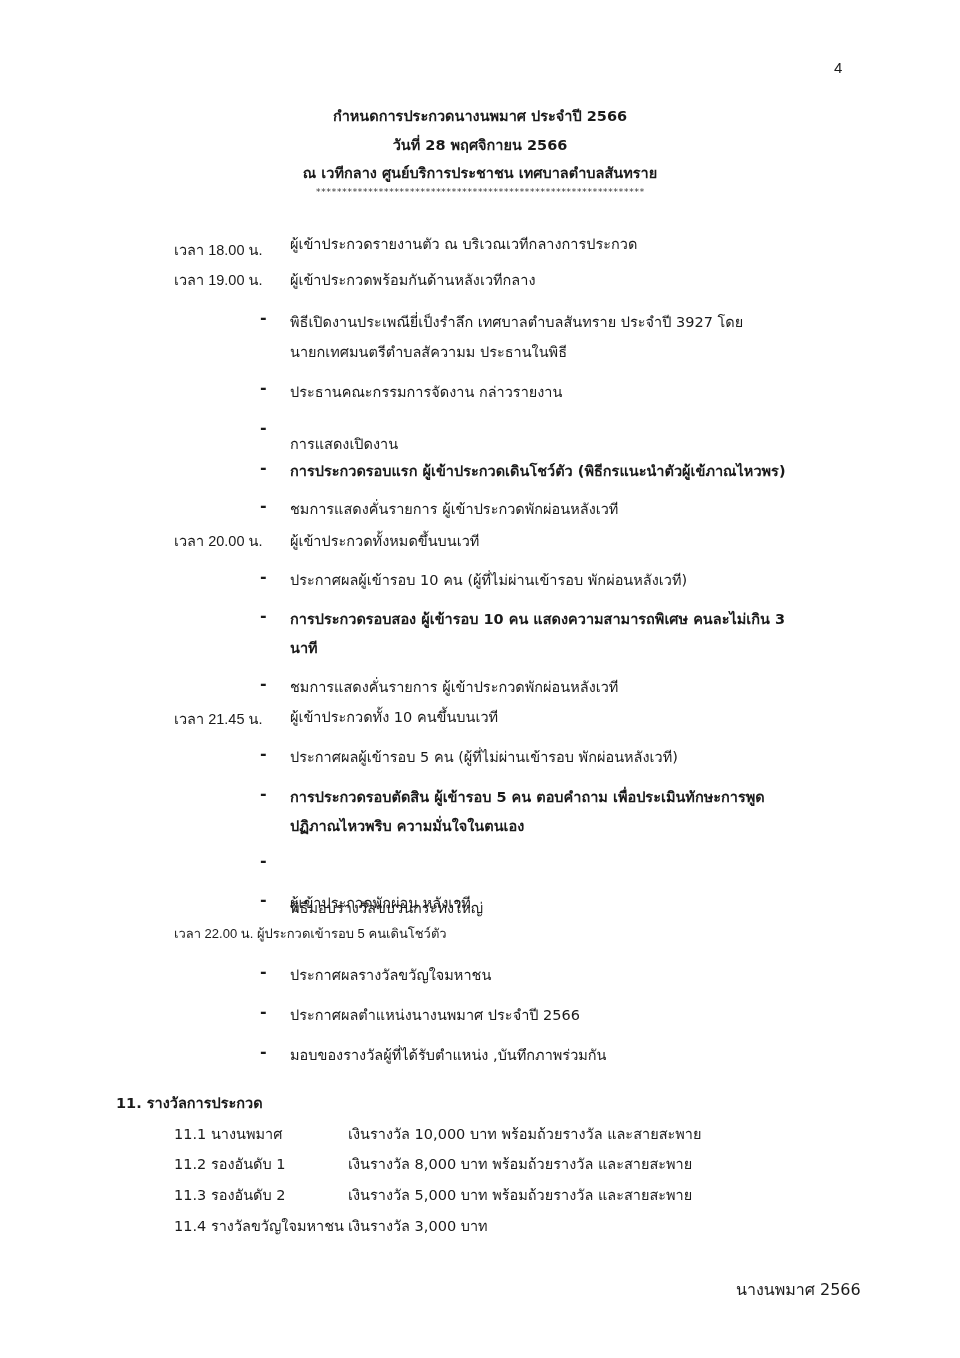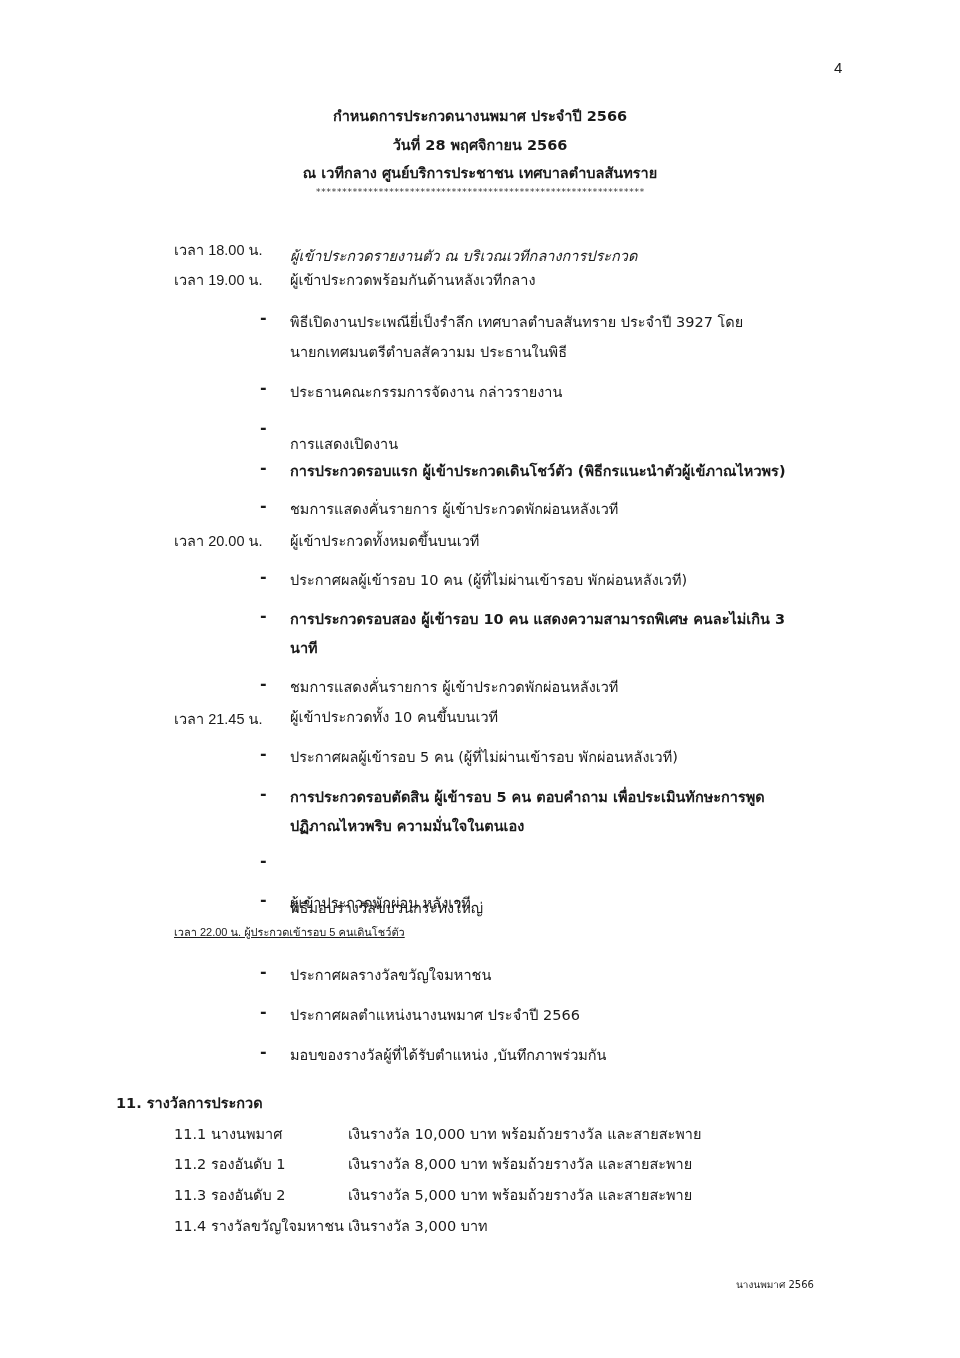--- a/index.html
+++ b/index.html
@@ -7,42 +7,42 @@
       width: 960px; height: 1358px; position: relative; overflow: hidden;
       font-family: "DejaVu Sans", "Liberation Sans", sans-serif;
       color: #1a1a1a;
     }
     .abs { position: absolute; white-space: nowrap; }
     .page-num { left: 834px; top: 59px; font-size: 15px; font-family: "Liberation Sans", sans-serif; }
     .title { left: 0; width: 960px; text-align: center; font-weight: bold; font-size: 14.5px; }
     .stars { left: 0; width: 960px; text-align: center; top: 187px; font-size: 9px; letter-spacing: -0.2px; font-family: "DejaVu Sans Mono", monospace; color: #333; }
     .time { left: 174px; font-size: 14.5px; font-family: "Liberation Sans", sans-serif; }
     .time-text { left: 290px; font-size: 14.5px; }
-    .time-inline { left: 174px; font-size: 11px; font-family: "Liberation Sans", sans-serif; text-decoration: underline; }
+    .time-inline { left: 174px; font-size: 13px; font-family: "Liberation Sans", sans-serif; }
     .dash { left: 260px; font-size: 16px; font-weight: bold; }
     .bullet { left: 290px; font-size: 14.5px; }
     .bold { font-weight: bold; }
     .section-title { left: 116px; font-size: 14.5px; font-weight: bold; }
     .prize-name { left: 174px; font-size: 14.5px; }
     .prize-desc { left: 348px; font-size: 14.5px; }
-    .footer { left: 736px; top: 1277px; font-size: 10px; }
+    .footer { left: 736px; top: 1277px; font-size: 16px; }
   </style>
 </head>
 <body>
 
 <div>
   <div class="abs page-num">4</div>
 
   <div class="abs title" style="top:104px;">กำหนดการประกวดนางนพมาศ ประจำปี 2566</div>
   <div class="abs title" style="top:133px;">วันที่ 28 พฤศจิกายน 2566</div>
   <div class="abs title" style="top:161px;">ณ เวทีกลาง ศูนย์บริการประชาชน เทศบาลตำบลสันทราย</div>
   <div class="abs stars">***************************************************************</div>
 
   <div class="abs time" style="top:238px;">เวลา 18.00 น.</div>
-  <div class="abs time-text" style="top:244px;font-style:italic;">ผู้เข้าประกวดรายงานตัว ณ บริเวณเวทีกลางการประกวด</div>
+  <div class="abs time-text" style="top:232px;">ผู้เข้าประกวดรายงานตัว ณ บริเวณเวทีกลางการประกวด</div>
 
   <div class="abs time" style="top:268px;">เวลา 19.00 น.</div>
   <div class="abs time-text" style="top:268px;">ผู้เข้าประกวดพร้อมกันด้านหลังเวทีกลาง</div>
 
   <div class="abs dash" style="top:308px;">-</div>
   <div class="abs bullet" style="top:310px;">พิธีเปิดงานประเพณียี่เป็งรำลึก เทศบาลตำบลสันทราย ประจำปี 3927  โดย</div>
   <div class="abs bullet" style="top:340px;">นายกเทศมนตรีตำบลสัความม ประธานในพิธี</div>
 
   <div class="abs dash" style="top:378px;">-</div>
   <div class="abs bullet" style="top:380px;">ประธานคณะกรรมการจัดงาน กล่าวรายงาน</div>

